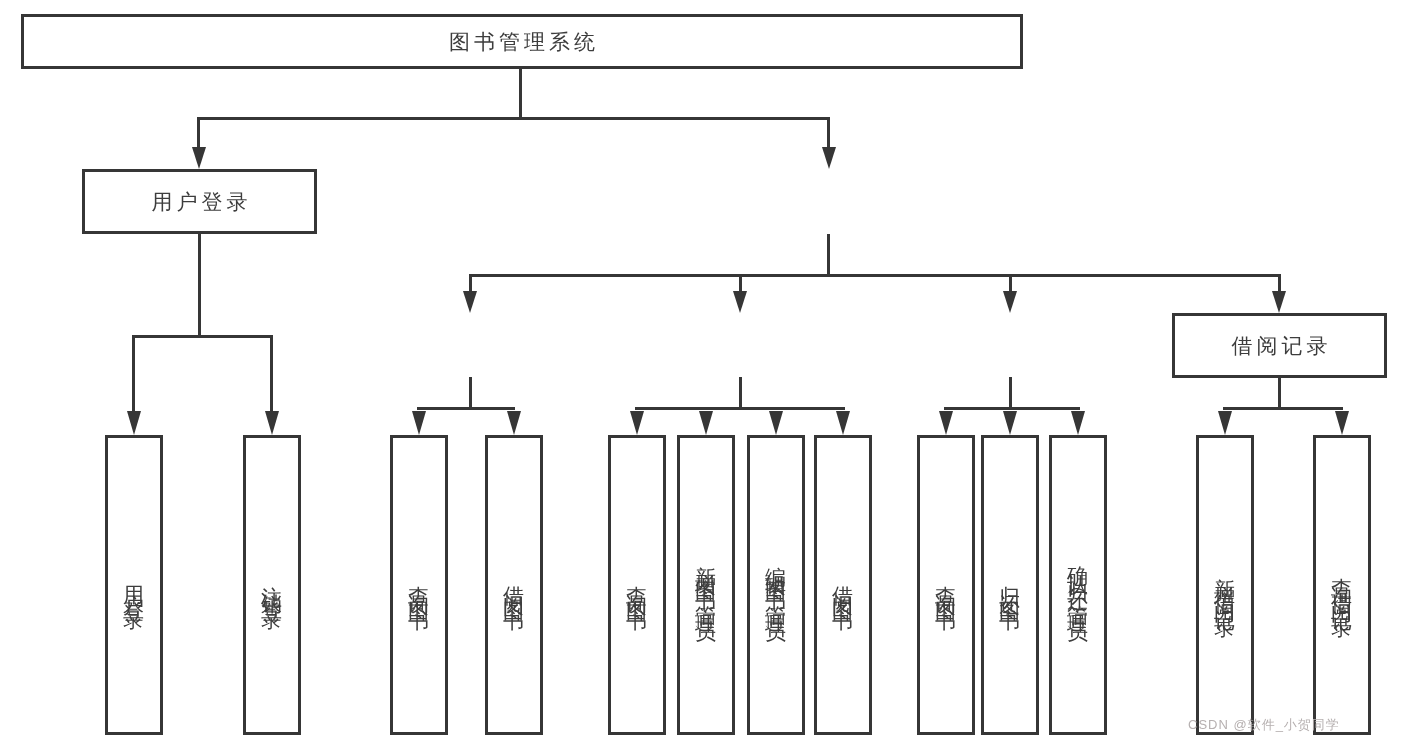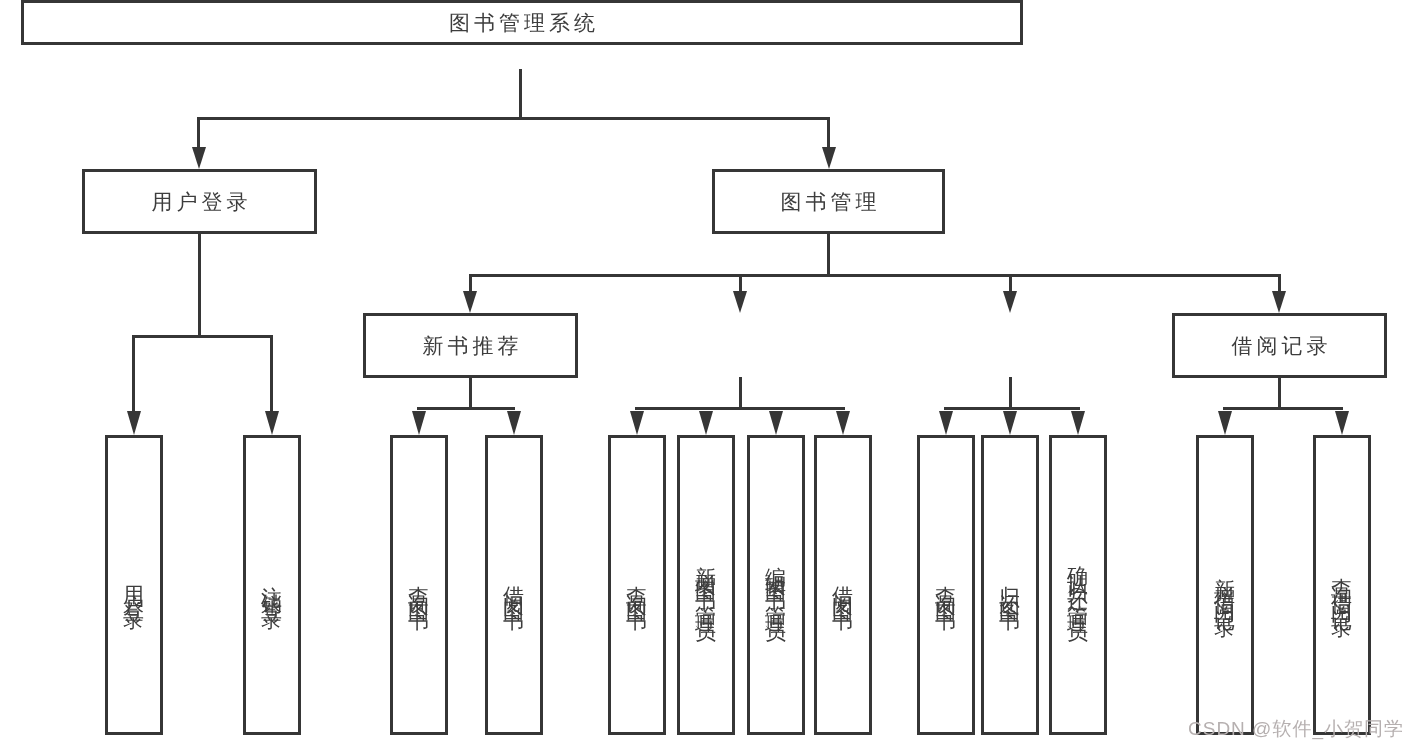--- a/index.html
+++ b/index.html
@@ -24,21 +24,21 @@
   .vline{width:3px;}
   .hline{height:3px;}
   .arrow{
     position:absolute;width:0;height:0;
     border-left:7px solid transparent;border-right:7px solid transparent;
   }
   .a22{border-top:22px solid #363636;}
   .a24{border-top:24px solid #363636;}
   .watermark{
     position:absolute;left:1188px;top:716px;z-index:5;
-    font-size:19px;letter-spacing:1px;color:#b6b0b0;white-space:nowrap;
+    font-size:13px;letter-spacing:1px;color:#b6b0b0;white-space:nowrap;
   }
 </style>
 </head>
 <body>
 
 <div class="canvas">
 
   <div class="vline" style="left:519px;top:69px;height:51px"></div>
   <div class="hline" style="left:197px;top:117px;width:633px"></div>
   <div class="vline" style="left:197px;top:117px;height:33px"></div>
@@ -80,34 +80,28 @@
   <div class="hline" style="left:944px;top:407px;width:136px"></div>
   <div class="arrow a24" style="left:939px;top:411px"></div>
   <div class="arrow a24" style="left:1003px;top:411px"></div>
   <div class="arrow a24" style="left:1071px;top:411px"></div>
 
   <div class="vline" style="left:1278px;top:377px;height:33px"></div>
   <div class="hline" style="left:1223px;top:407px;width:120px"></div>
   <div class="arrow a24" style="left:1218px;top:411px"></div>
   <div class="arrow a24" style="left:1335px;top:411px"></div>
 
-  <div class="box" style="left:21px;top:0;width:1002px;height:45px">
+  <div class="box" style="left:21px;top:14px;width:1002px;height:55px">
     <span class="hlabel">图书管理系统</span>
   </div>
 
   <div class="box" style="left:82px;top:169px;width:235px;height:65px">
     <span class="hlabel">用户登录</span>
   </div>
-  <div class="box" style="left:712px;top:169px;width:233px;height:65px">
-    <span class="hlabel">图书管理</span>
-  </div>
 
-  <div class="box" style="left:363px;top:313px;width:215px;height:65px">
-    <span class="hlabel">新书推荐</span>
-  </div>
   <div class="box" style="left:1172px;top:313px;width:215px;height:65px">
     <span class="hlabel">借阅记录</span>
   </div>
 
   <div class="box" style="left:105px;top:435px;width:58px;height:300px">
     <span class="vlabel">用户登录</span>
   </div>
   <div class="box" style="left:243px;top:435px;width:58px;height:300px">
     <span class="vlabel">注销登录</span>
   </div>

